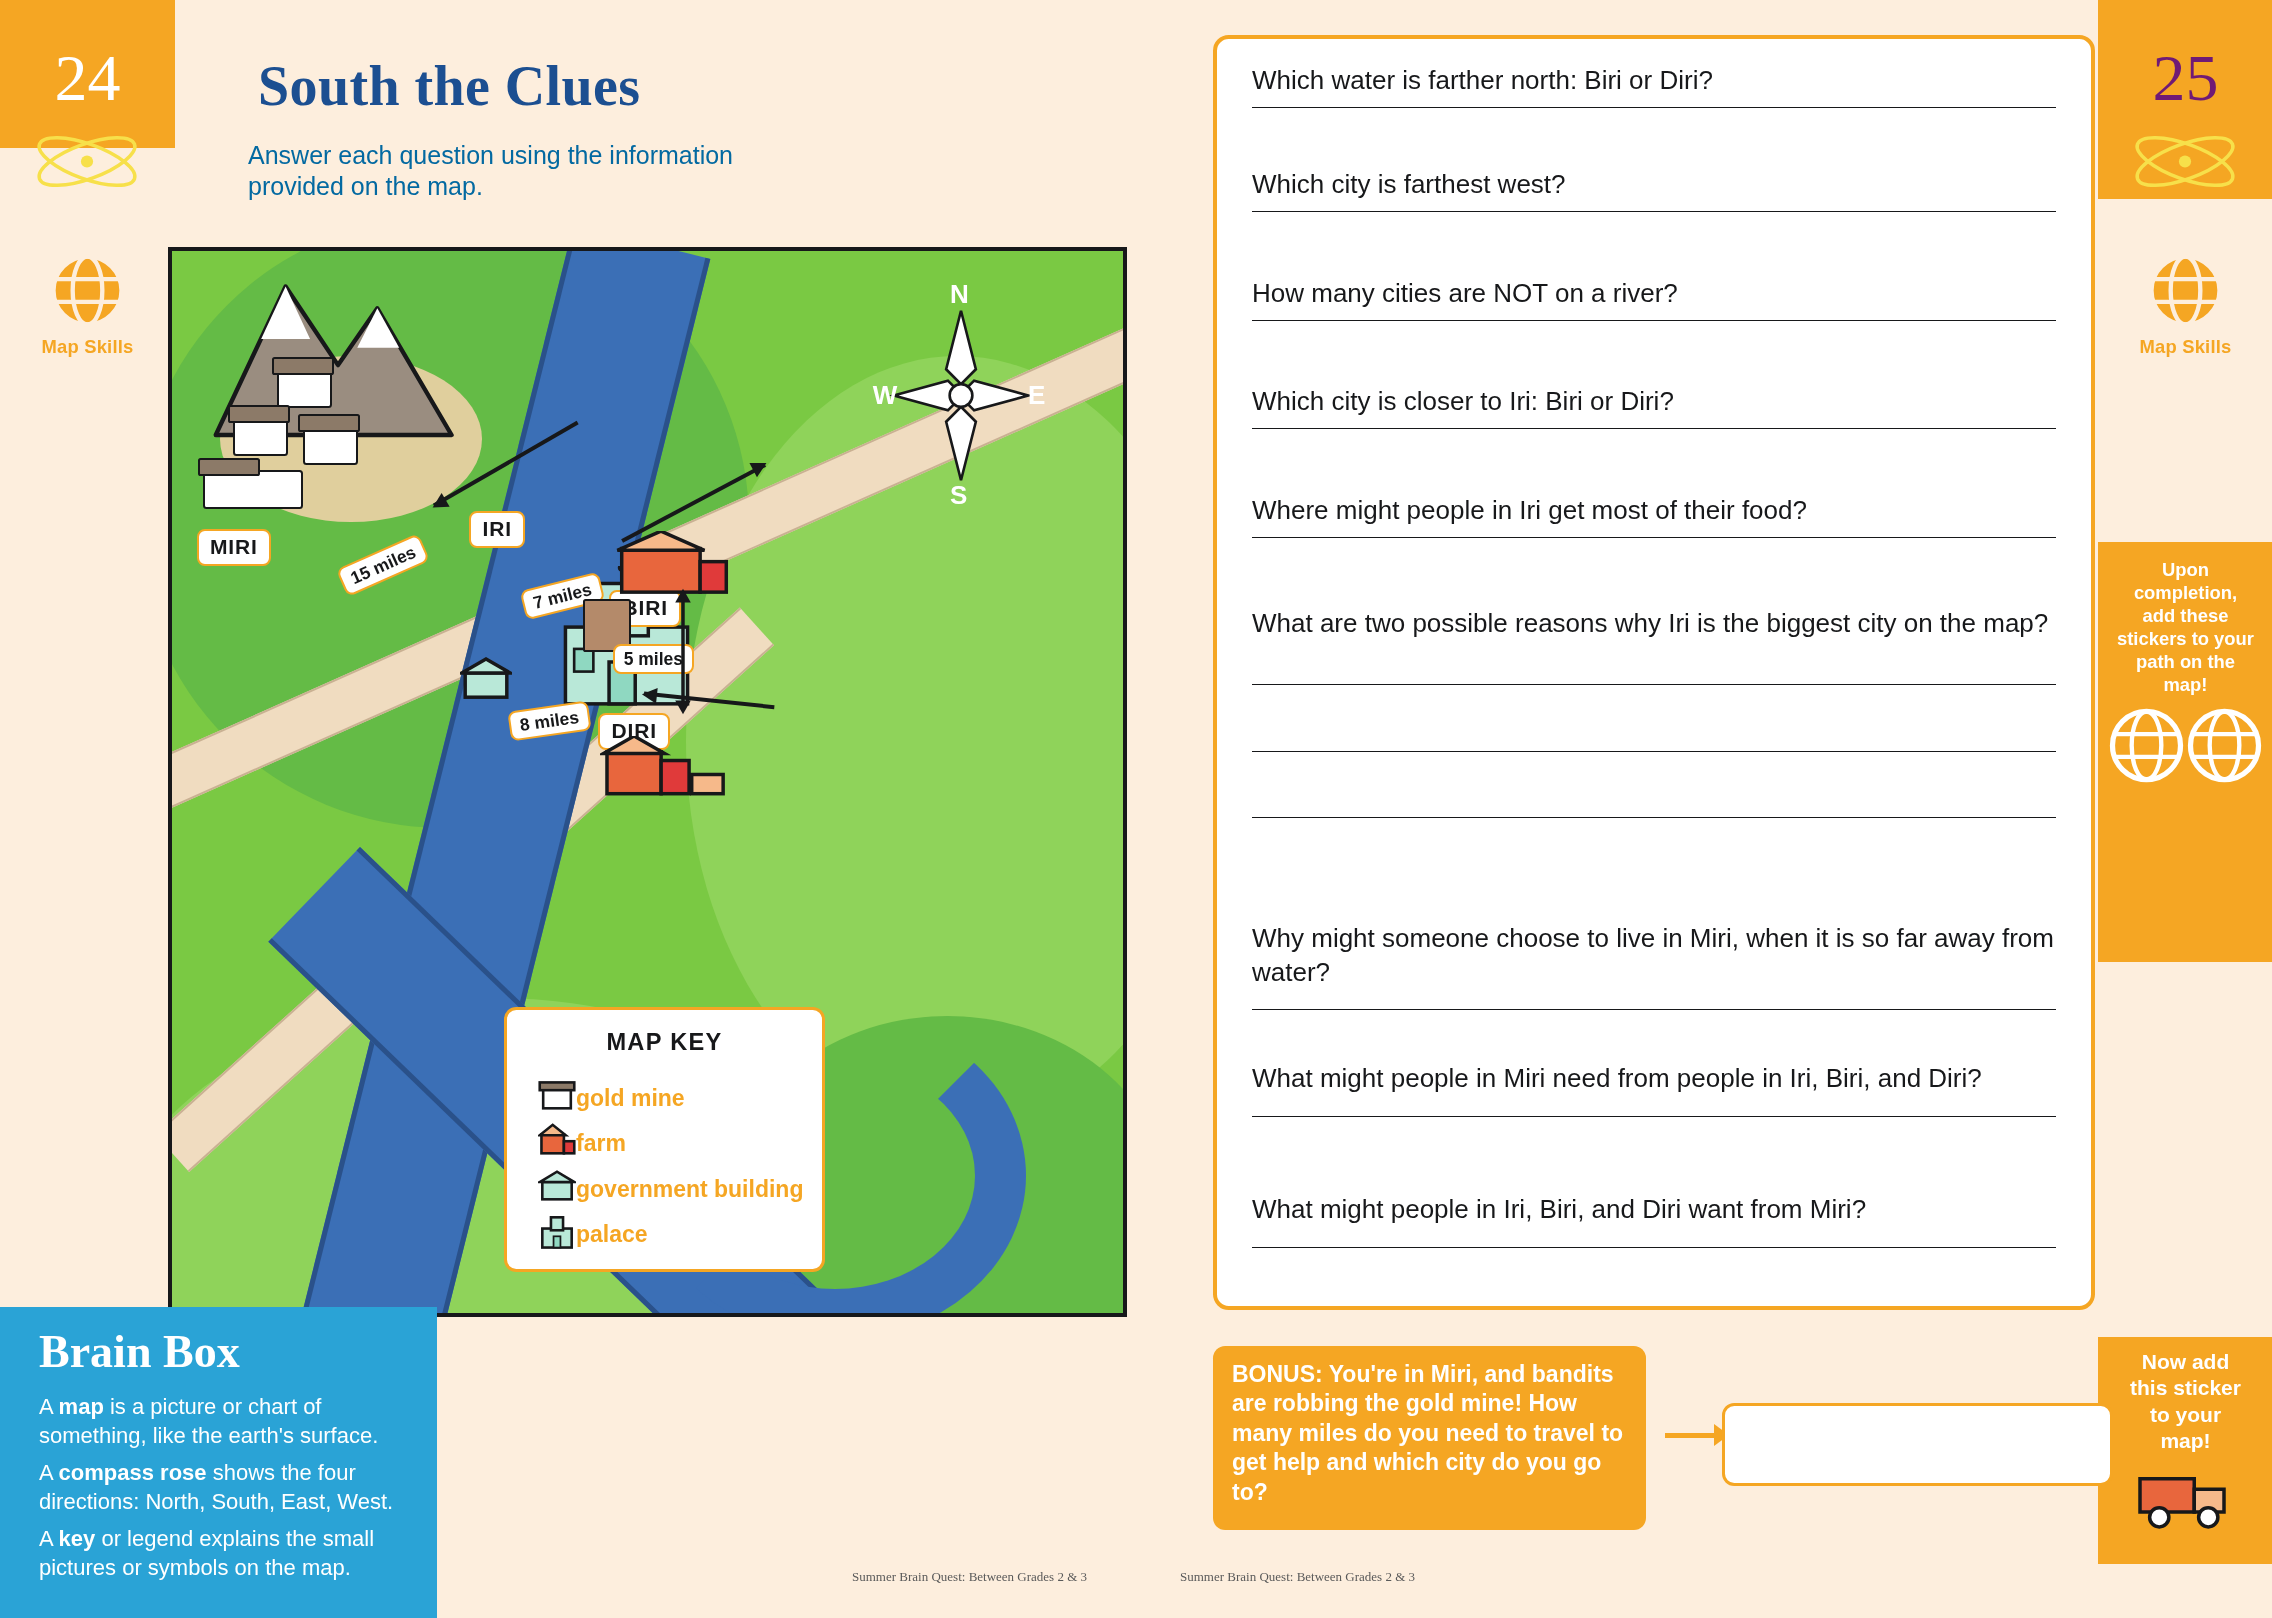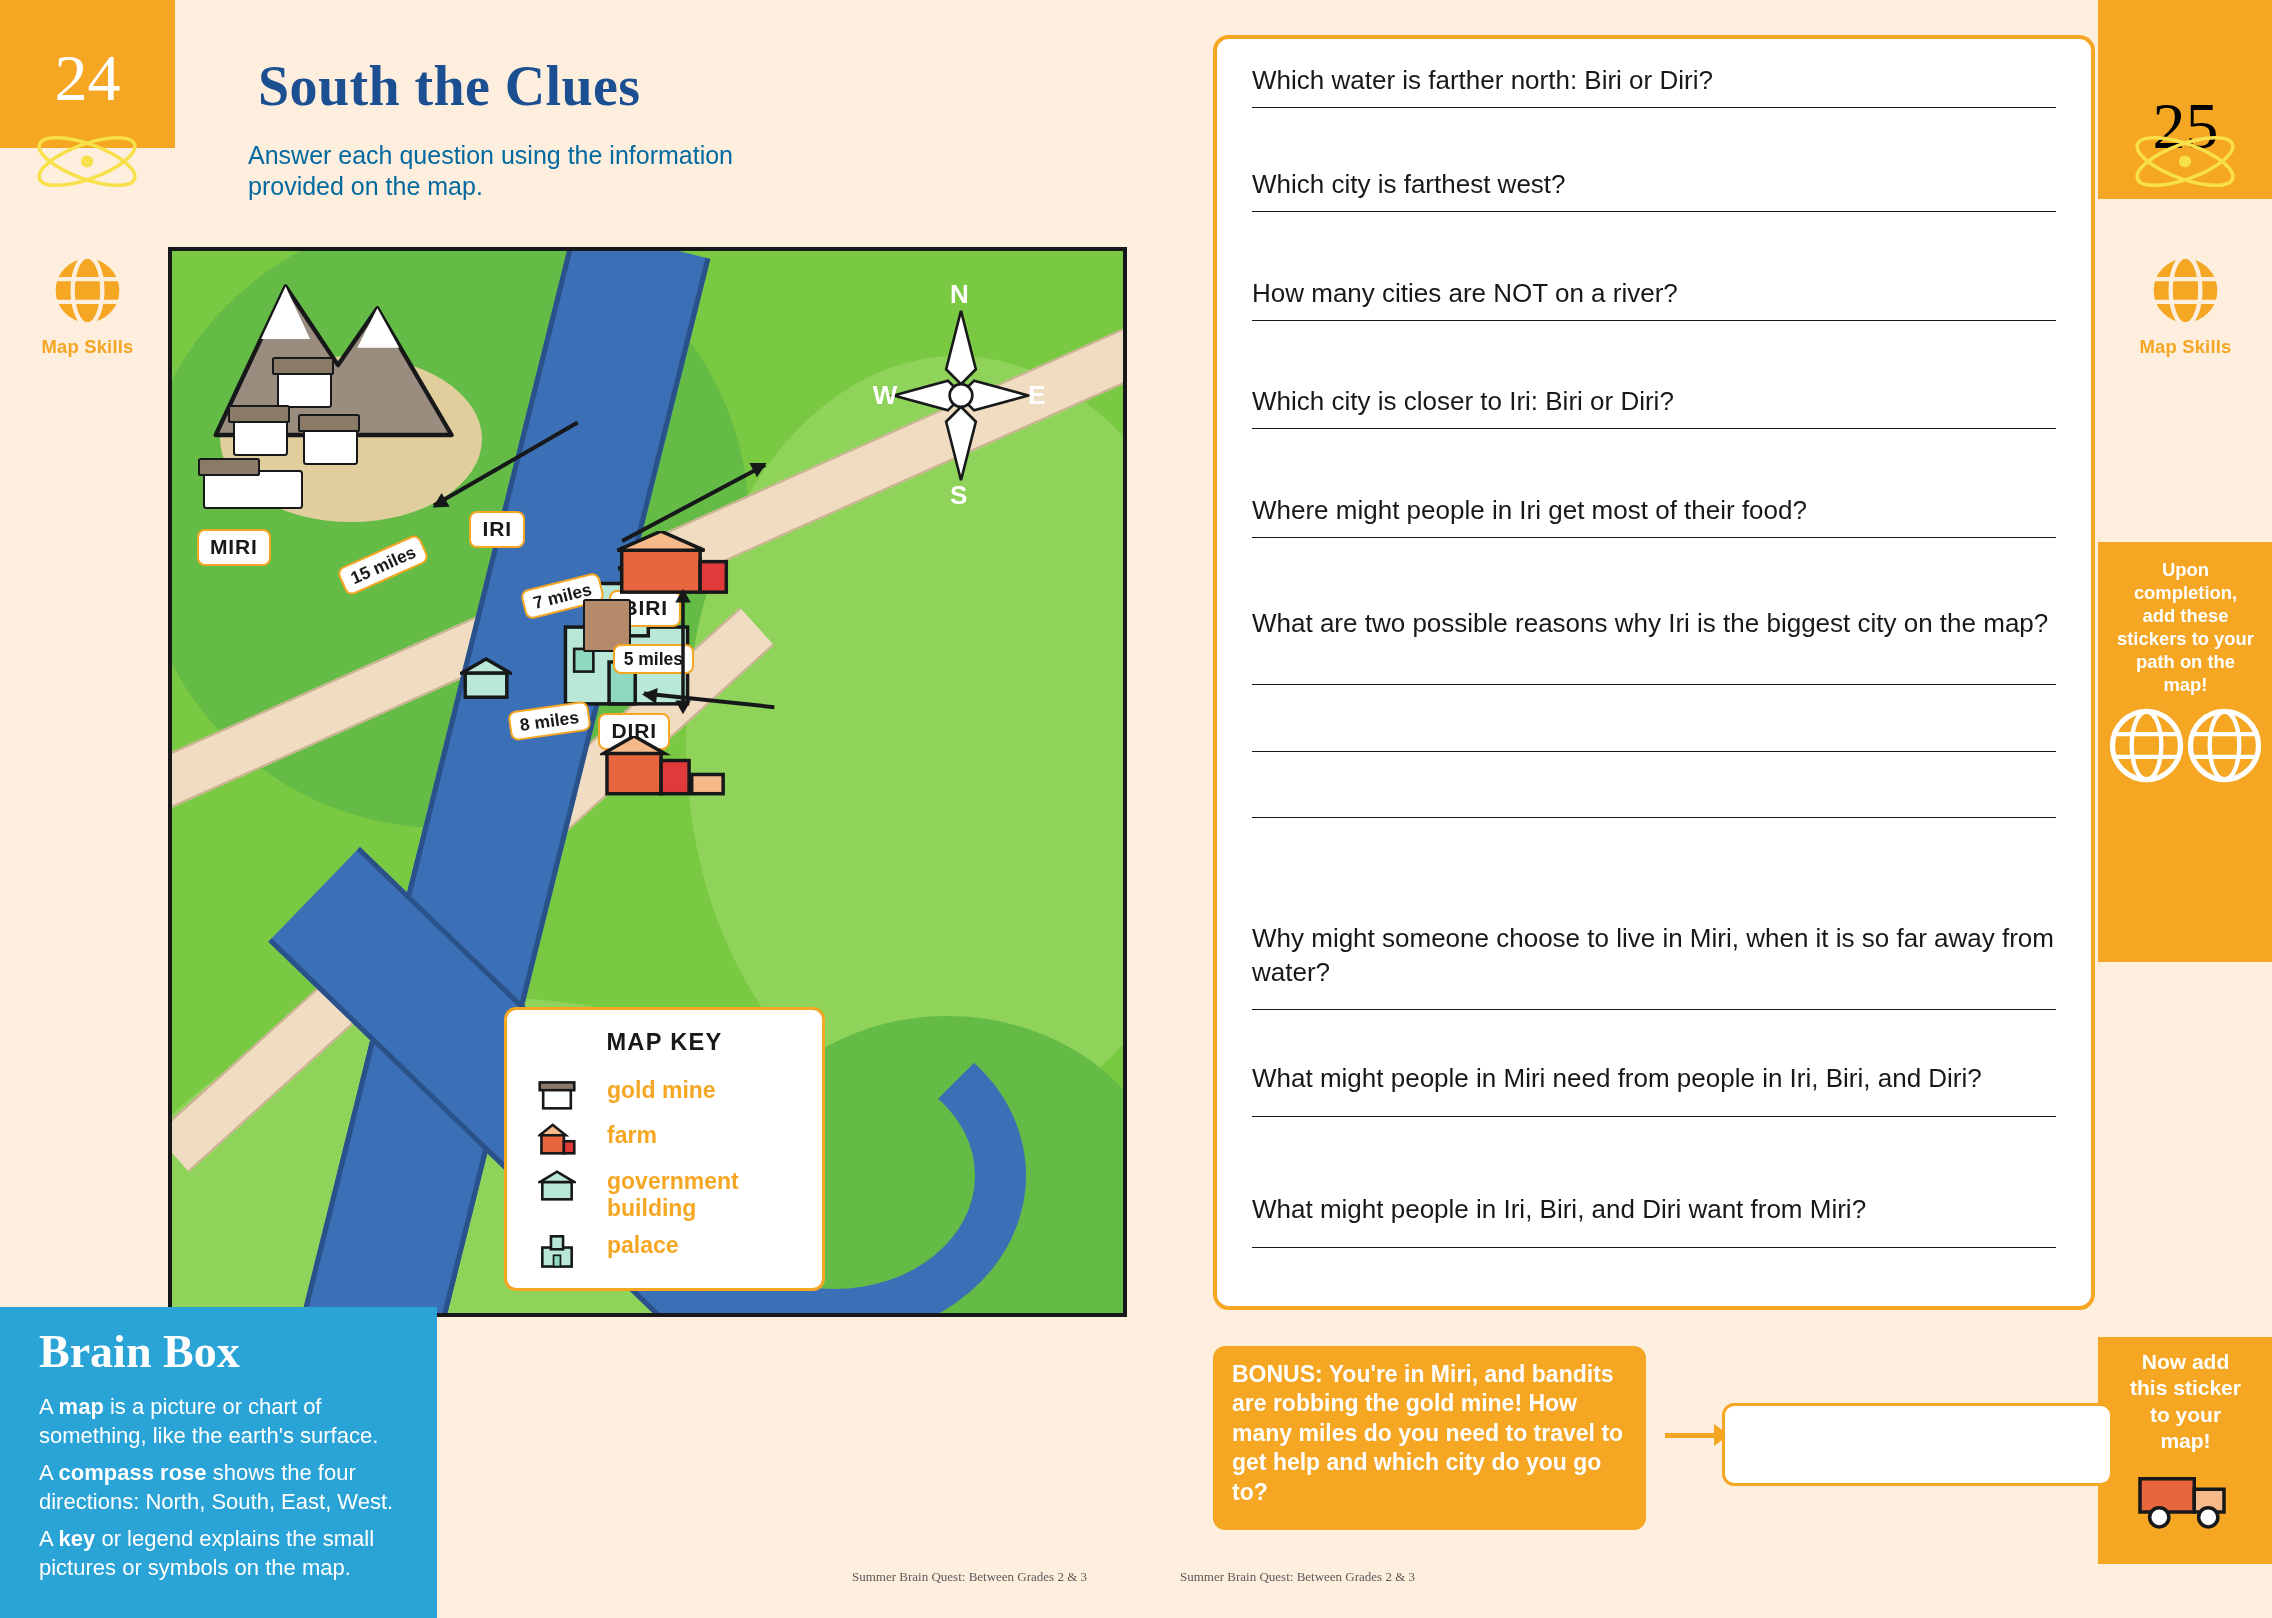--- a/index.html
+++ b/index.html
@@ -19,21 +19,21 @@
   .left-tab .pagenum{
     position:absolute;left:0;right:0;top:40px;text-align:center;
     font-size:66px;color:#ffffff;font-family:"Liberation Serif",serif;
   }
   .atom{position:absolute;left:26px;top:131px;width:122px;height:61px;}
   .right-tab{
     position:absolute;right:0;top:0;width:175px;height:199px;background:#f5a623;
   }
   .right-tab .pagenum{
     position:absolute;left:0;right:0;top:40px;text-align:center;
-    font-size:66px;color:#000000;font-family:"Liberation Serif",serif;margin-top:48px;
+    font-size:66px;color:#701a75;font-family:"Liberation Serif",serif;
   }
 
   .skillbadge{position:absolute;width:175px;text-align:center;}
   .skillbadge .globe{margin:0 auto;}
   .skillbadge .lbl{
     color:#f5a623;font-size:18.4px;margin-top:5.2px;font-weight:bold;letter-spacing:0.2px;
   }
   .leftskill{left:0;top:253px;}
   .rightskill{right:0;top:253px;}
 
@@ -102,21 +102,21 @@
 
   .bldg{position:absolute;border:2.6px solid #17181a;border-radius:2.6px;}
 
   .palace{position:absolute;left:376px;top:315px;width:157px;height:144px;}
 
   .mapkey{
     position:absolute;left:332px;top:756px;width:315px;
     background:#ffffff;border:3.5px solid #f5a623;border-radius:12.2px;padding:14px 0 15.7px 0;
   }
   .mapkey h4{margin:5.2px 0 15.7px 0;text-align:center;font-size:23.6px;letter-spacing:1.3px;color:#17181a;}
-  .keyrow{display:flex;align-items:flex-start;gap:31px;padding:5.2px 0 5.2px 31px;}
+  .keyrow{display:flex;align-items:flex-end;gap:0;padding:5.2px 0 5.2px 31px;}
   .keyrow .kl{color:#f5a623;font-size:23px;font-weight:bold;}
   .keyicon{width:38px;height:35px;position:relative;}
 
   
   .brainbox{
     position:absolute;left:0;top:1307px;width:437px;height:312px;background:#2aa3d6;color:#ffffff;
   }
   .brainbox h3{
     margin:0;padding:17.5px 0 7px 39px;font-family:"Liberation Serif",serif;font-size:46px;font-weight:bold;
   }

